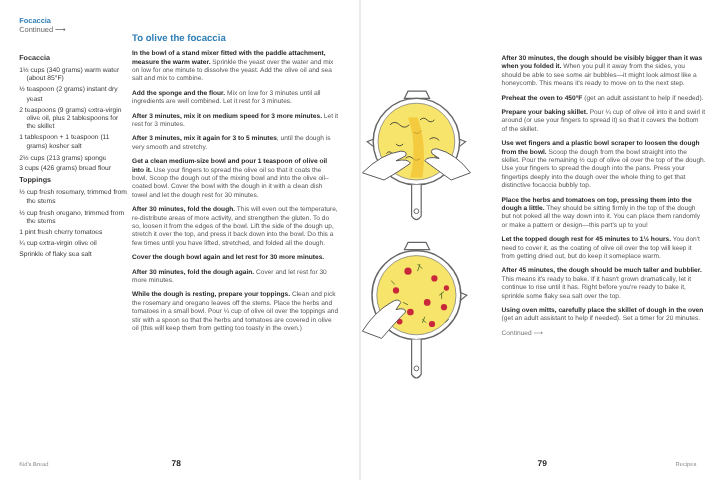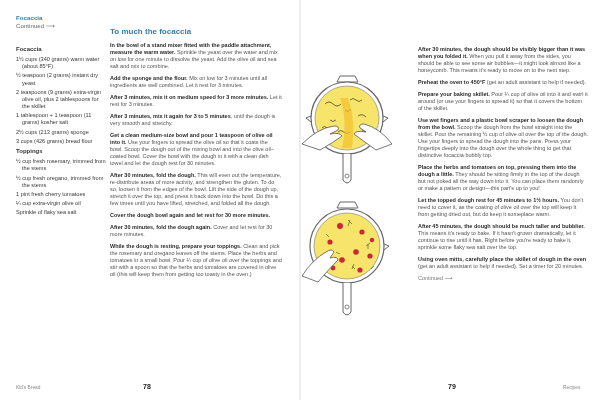--- a/index.html
+++ b/index.html
@@ -60,21 +60,21 @@
     <div class="ing-item">3 cups (426 grams) bread flour</div>
     <div class="ing-heading toppings">Toppings</div>
     <div class="ing-item">½ cup fresh rosemary, trimmed from the stems</div>
     <div class="ing-item">½ cup fresh oregano, trimmed from the stems</div>
     <div class="ing-item">1 pint fresh cherry tomatoes</div>
     <div class="ing-item">¼ cup extra-virgin olive oil</div>
     <div class="ing-item">Sprinkle of flaky sea salt</div>
   </div>
 
   <div class="method">
-    <h2>To much the focaccia</h2>
+    <h2>To olive the focaccia</h2>
     <div id="left-steps">
         <div class="step"><b>In the bowl of a stand mixer fitted with the paddle attachment, measure the warm water.</b><span> Sprinkle the yeast over the water and mix on low for one minute to dissolve the yeast. Add the olive oil and sea salt and mix to combine.</span></div>
         <div class="step"><b>Add the sponge and the flour.</b><span> Mix on low for 3 minutes until all ingredients are well combined. Let it rest for 3 minutes.</span></div>
         <div class="step"><b>After 3 minutes, mix it on medium speed for 3 more minutes.</b><span> Let it rest for 3 minutes.</span></div>
         <div class="step"><b>After 3 minutes, mix it again for 3 to 5 minutes</b><span>, until the dough is very smooth and stretchy.</span></div>
         <div class="step"><b>Get a clean medium-size bowl and pour 1 teaspoon of olive oil into it.</b><span> Use your fingers to spread the olive oil so that it coats the bowl. Scoop the dough out of the mixing bowl and into the olive oil–coated bowl. Cover the bowl with the dough in it with a clean dish towel and let the dough rest for 30 minutes.</span></div>
         <div class="step"><b>After 30 minutes, fold the dough.</b><span> This will even out the temperature, re-distribute areas of more activity, and strengthen the gluten. To do so, loosen it from the edges of the bowl. Lift the side of the dough up, stretch it over the top, and press it back down into the bowl. Do this a few times until you have lifted, stretched, and folded all the dough.</span></div>
         <div class="step"><b>Cover the dough bowl again and let rest for 30 more minutes.</b><span></span></div>
         <div class="step"><b>After 30 minutes, fold the dough again.</b><span> Cover and let rest for 30 more minutes.</span></div>
         <div class="step"><b>While the dough is resting, prepare your toppings.</b><span> Clean and pick the rosemary and oregano leaves off the stems. Place the herbs and tomatoes in a small bowl. Pour ¼ cup of olive oil over the toppings and stir with a spoon so that the herbs and tomatoes are covered in olive oil (this will keep them from getting too toasty in the oven.)</span></div>

